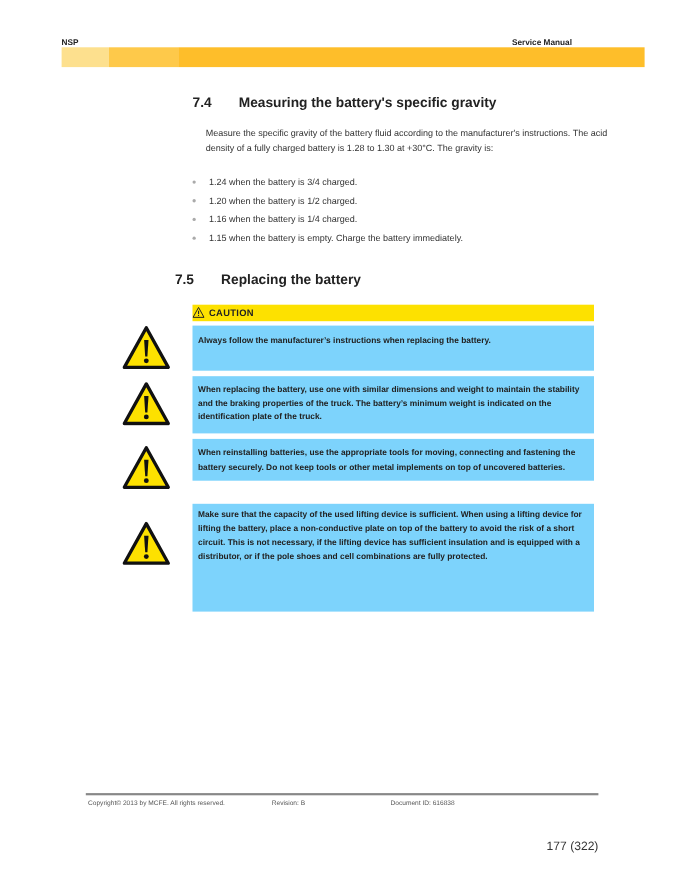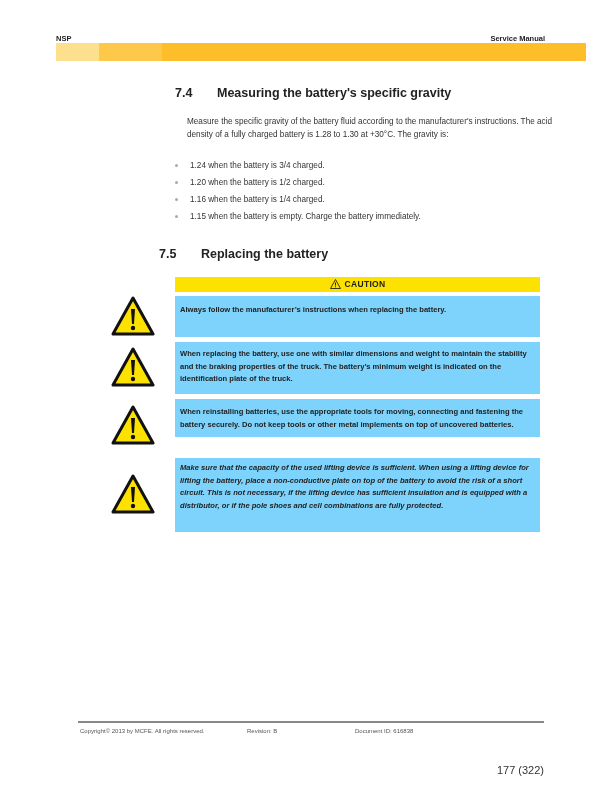--- a/index.html
+++ b/index.html
@@ -2,39 +2,39 @@
 <html><head>
 <meta charset="utf-8">
 <style>
   html, body { margin: 0; padding: 0; background: #ffffff; }
   body { width: 612px; height: 792px; position: relative; overflow: hidden;
          font-family: "Liberation Sans", sans-serif; color: #222; }
   .abs { position: absolute; }
 
   
   .hdr-left { left: 56px; top: 34px; font-size: 7.5px; font-weight: bold; color: #222; }
-  .hdr-right { right: 67px; top: 34px; font-size: 7.5px; font-weight: bold; color: #222; }
+  .hdr-right { right: 92px; top: 34px; font-size: 7.5px; font-weight: bold; color: #222; }
   .hdr-bar { left: 56px; top: 43px; width: 530px; height: 18px; display: flex; }
   .hdr-bar .seg1 { width: 43px; background: #fde08e; }
   .hdr-bar .seg2 { width: 63px; background: #fec94a; }
   .hdr-bar .seg3 { flex: 1; background: #febe2a; }
 
   
   .h2 { font-size: 12.5px; font-weight: bold; color: #222; }
   .h2 .num { display: inline-block; width: 42px; }
 
   .para { font-size: 8.2px; line-height: 12.5px; color: #333; width: 370px; }
 
   .bullets { left: 175px; top: 160px; margin: 0; padding: 0; list-style: none; }
   .bullets li { font-size: 8.2px; color: #333; height: 17px; line-height: 12px; position: relative; padding-left: 15px; }
   .bullets li .dot { position: absolute; left: 0; top: 4px; width: 3px; height: 3px; border-radius: 50%; background: #aaa; }
 
   
   .caution-bar { left: 175px; top: 277px; width: 365px; height: 15px; background: #fde100;
-                 text-align: center; font-size: 8.5px; font-weight: bold; line-height: 15px; color: #222; letter-spacing: 0.3px; }
+                 text-align: left; font-size: 8.5px; font-weight: bold; line-height: 15px; color: #222; letter-spacing: 0.3px; }
   .caution-bar .tri { display: inline-block; vertical-align: middle; margin-right: 4px; margin-top: -2px; }
 
   .warn-box { left: 175px; width: 365px; background: #7dd3fc; }
   .warn-text { position: absolute; left: 5px; right: 8px; font-size: 7.6px; font-weight: bold; line-height: 12.5px; color: #222; }
 
   .warn-icon { left: 111px; width: 44px; height: 40px; }
 
   
   .footer-rule { left: 78px; top: 721px; width: 466px; height: 1.5px; background: #888; }
   .ft { font-size: 6px; color: #555; top: 728px; }
@@ -100,21 +100,21 @@
 </svg>
 <div class="abs warn-box" style="top:399px; height:38px;">
   <div class="warn-text" style="top:7px;">When reinstalling batteries, use the appropriate tools for moving, connecting and fastening the battery securely. Do not keep tools or other metal implements on top of uncovered batteries.</div>
 </div>
 
 <svg class="abs warn-icon" style="top:474px;" viewBox="0 0 44 40">
   <path d="M22 2 L42 38 L2 38 Z" fill="#fde100" stroke="#111" stroke-width="3" stroke-linejoin="round"></path>
   <path d="M20 13 L24 13 L23 28 L21 28 Z" fill="#111"></path>
   <circle cx="22" cy="32" r="2.2" fill="#111"></circle>
 </svg>
-<div class="abs warn-box" style="top:458px; height:74px;font-style:italic;">
+<div class="abs warn-box" style="top:458px; height:98px;">
   <div class="warn-text" style="top:4px;">Make sure that the capacity of the used lifting device is sufficient. When using a lifting device for lifting the battery, place a non-conductive plate on top of the battery to avoid the risk of a short circuit. This is not necessary, if the lifting device has sufficient insulation and is equipped with a distributor, or if the pole shoes and cell combinations are fully protected.</div>
 </div>
 
 <div class="abs footer-rule"></div>
 <div class="abs ft" style="left:80px;">Copyright© 2013 by MCFE. All rights reserved.</div>
 <div class="abs ft" style="left:247px;">Revision: B</div>
 <div class="abs ft" style="left:355px;">Document ID: 616838</div>
 <div class="abs pagenum">177 (322)</div>
 
 </body></html>

